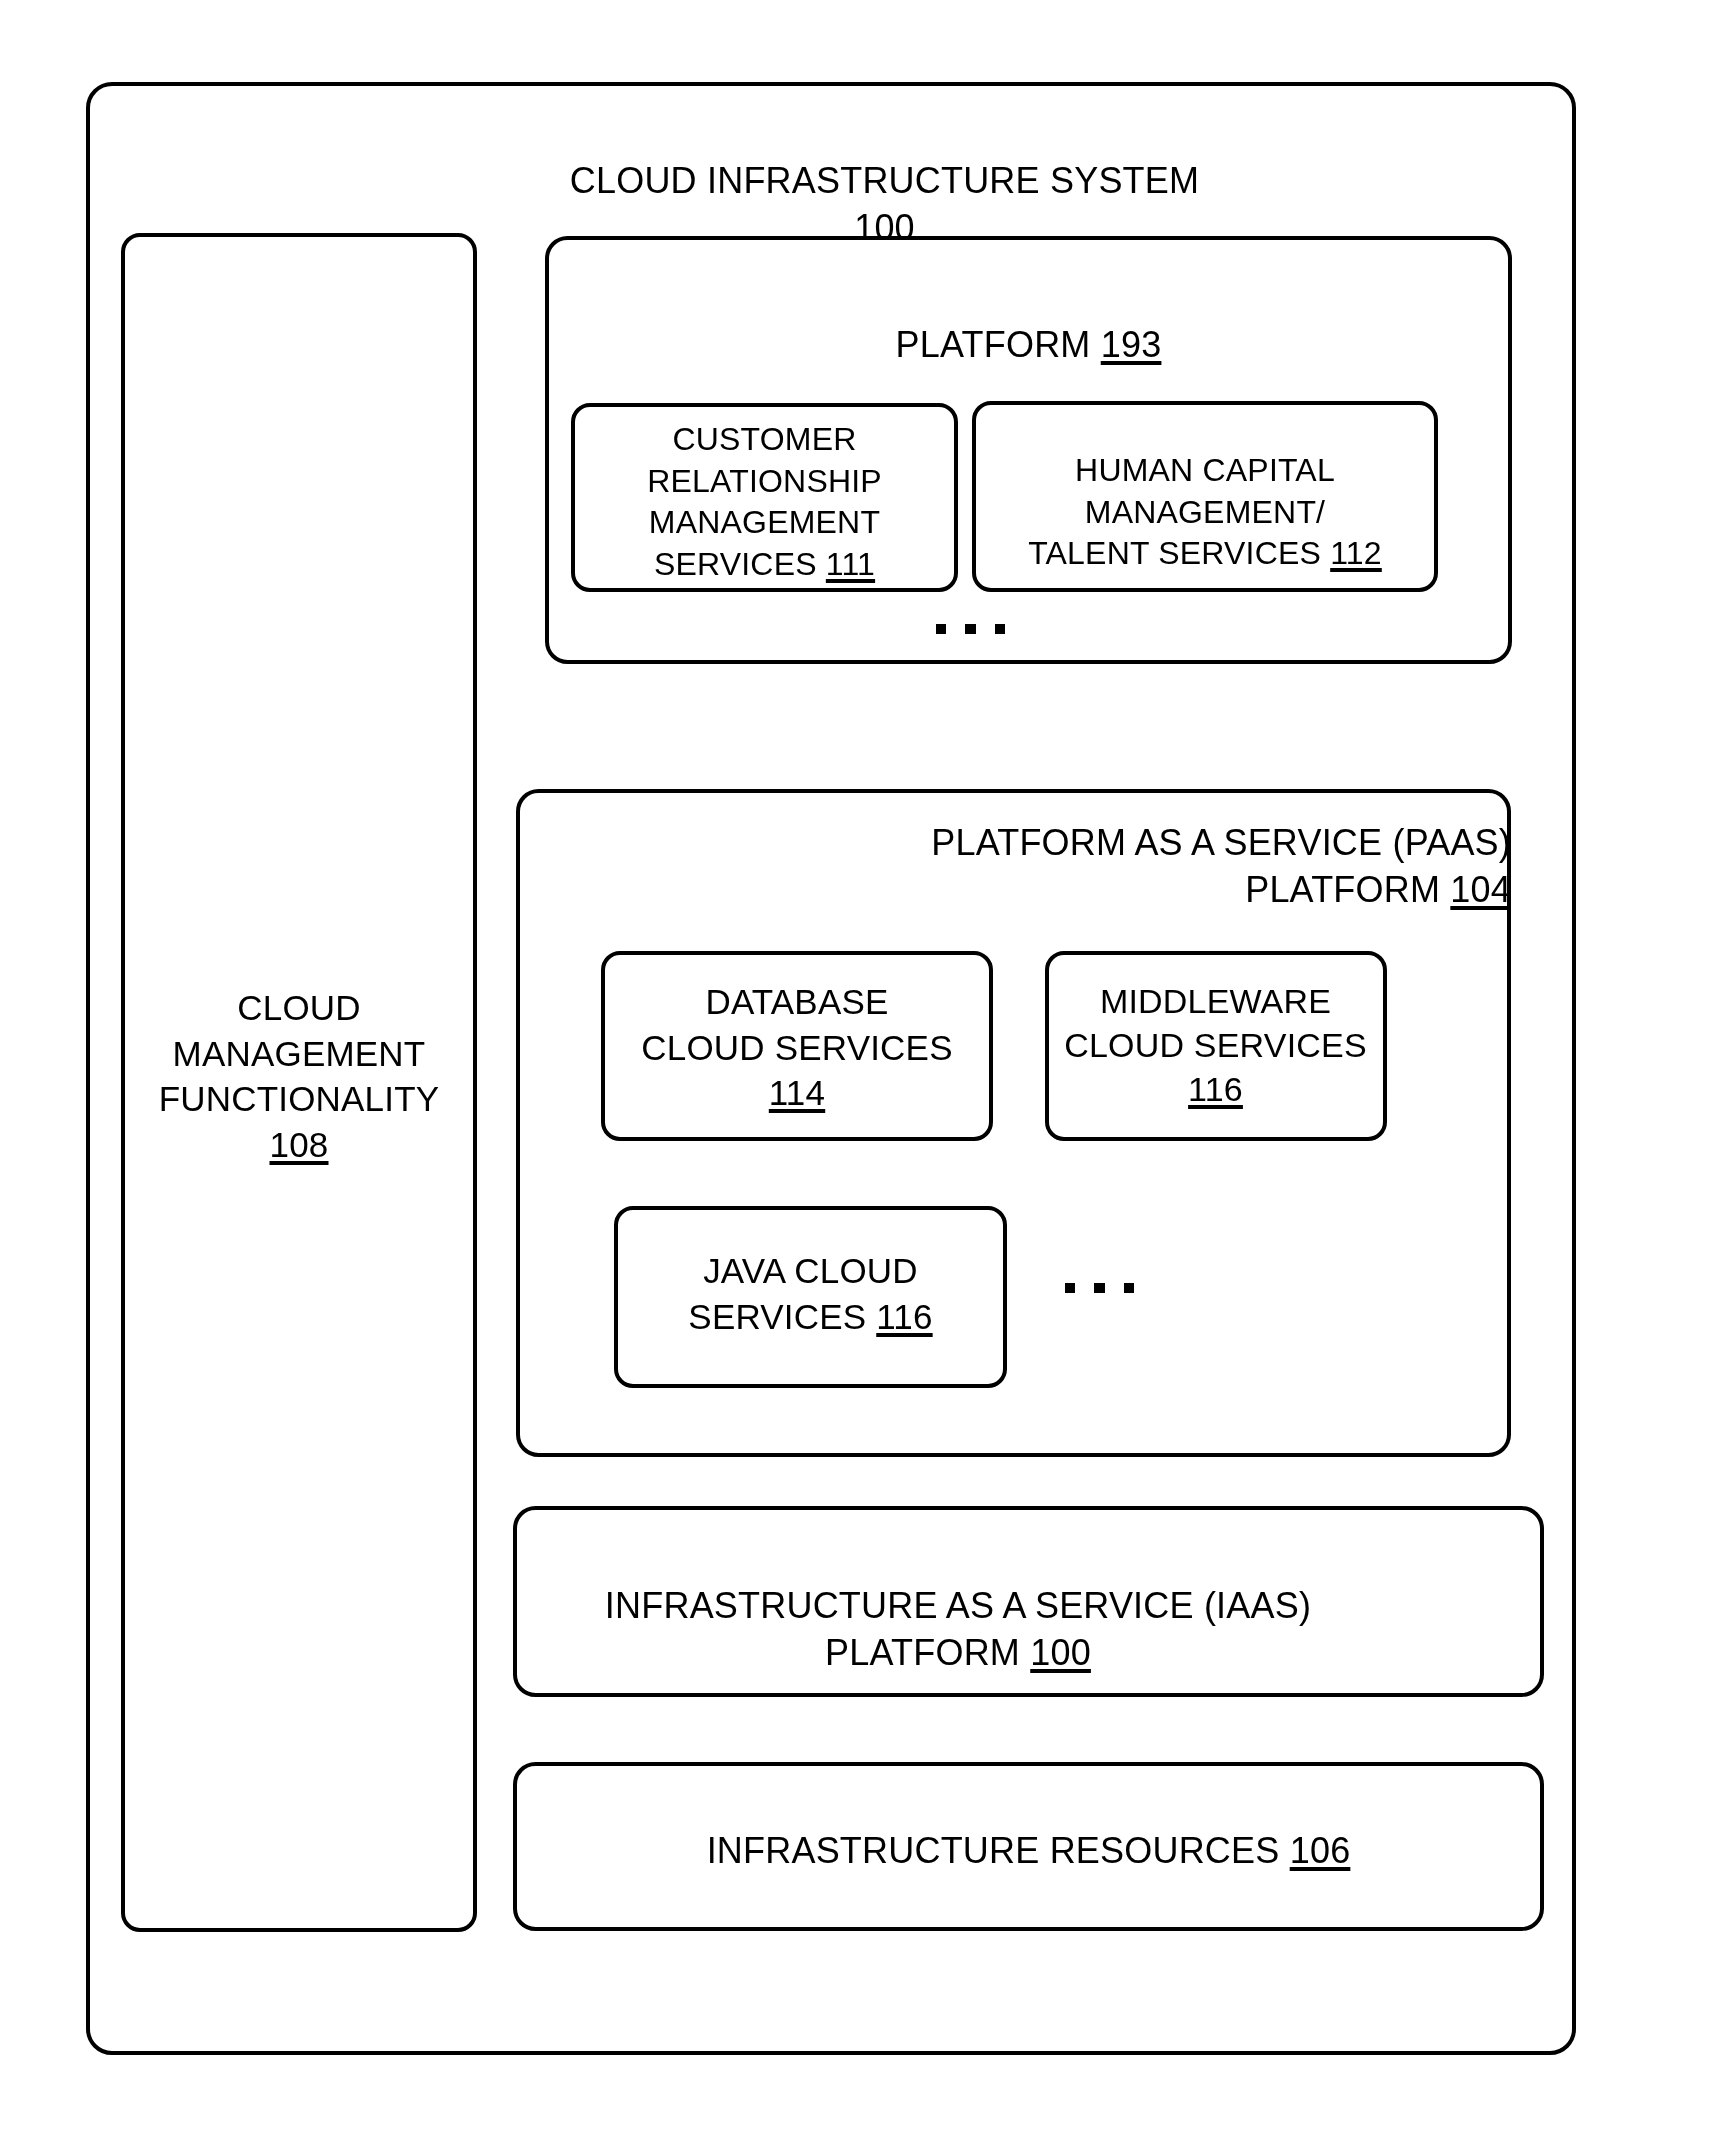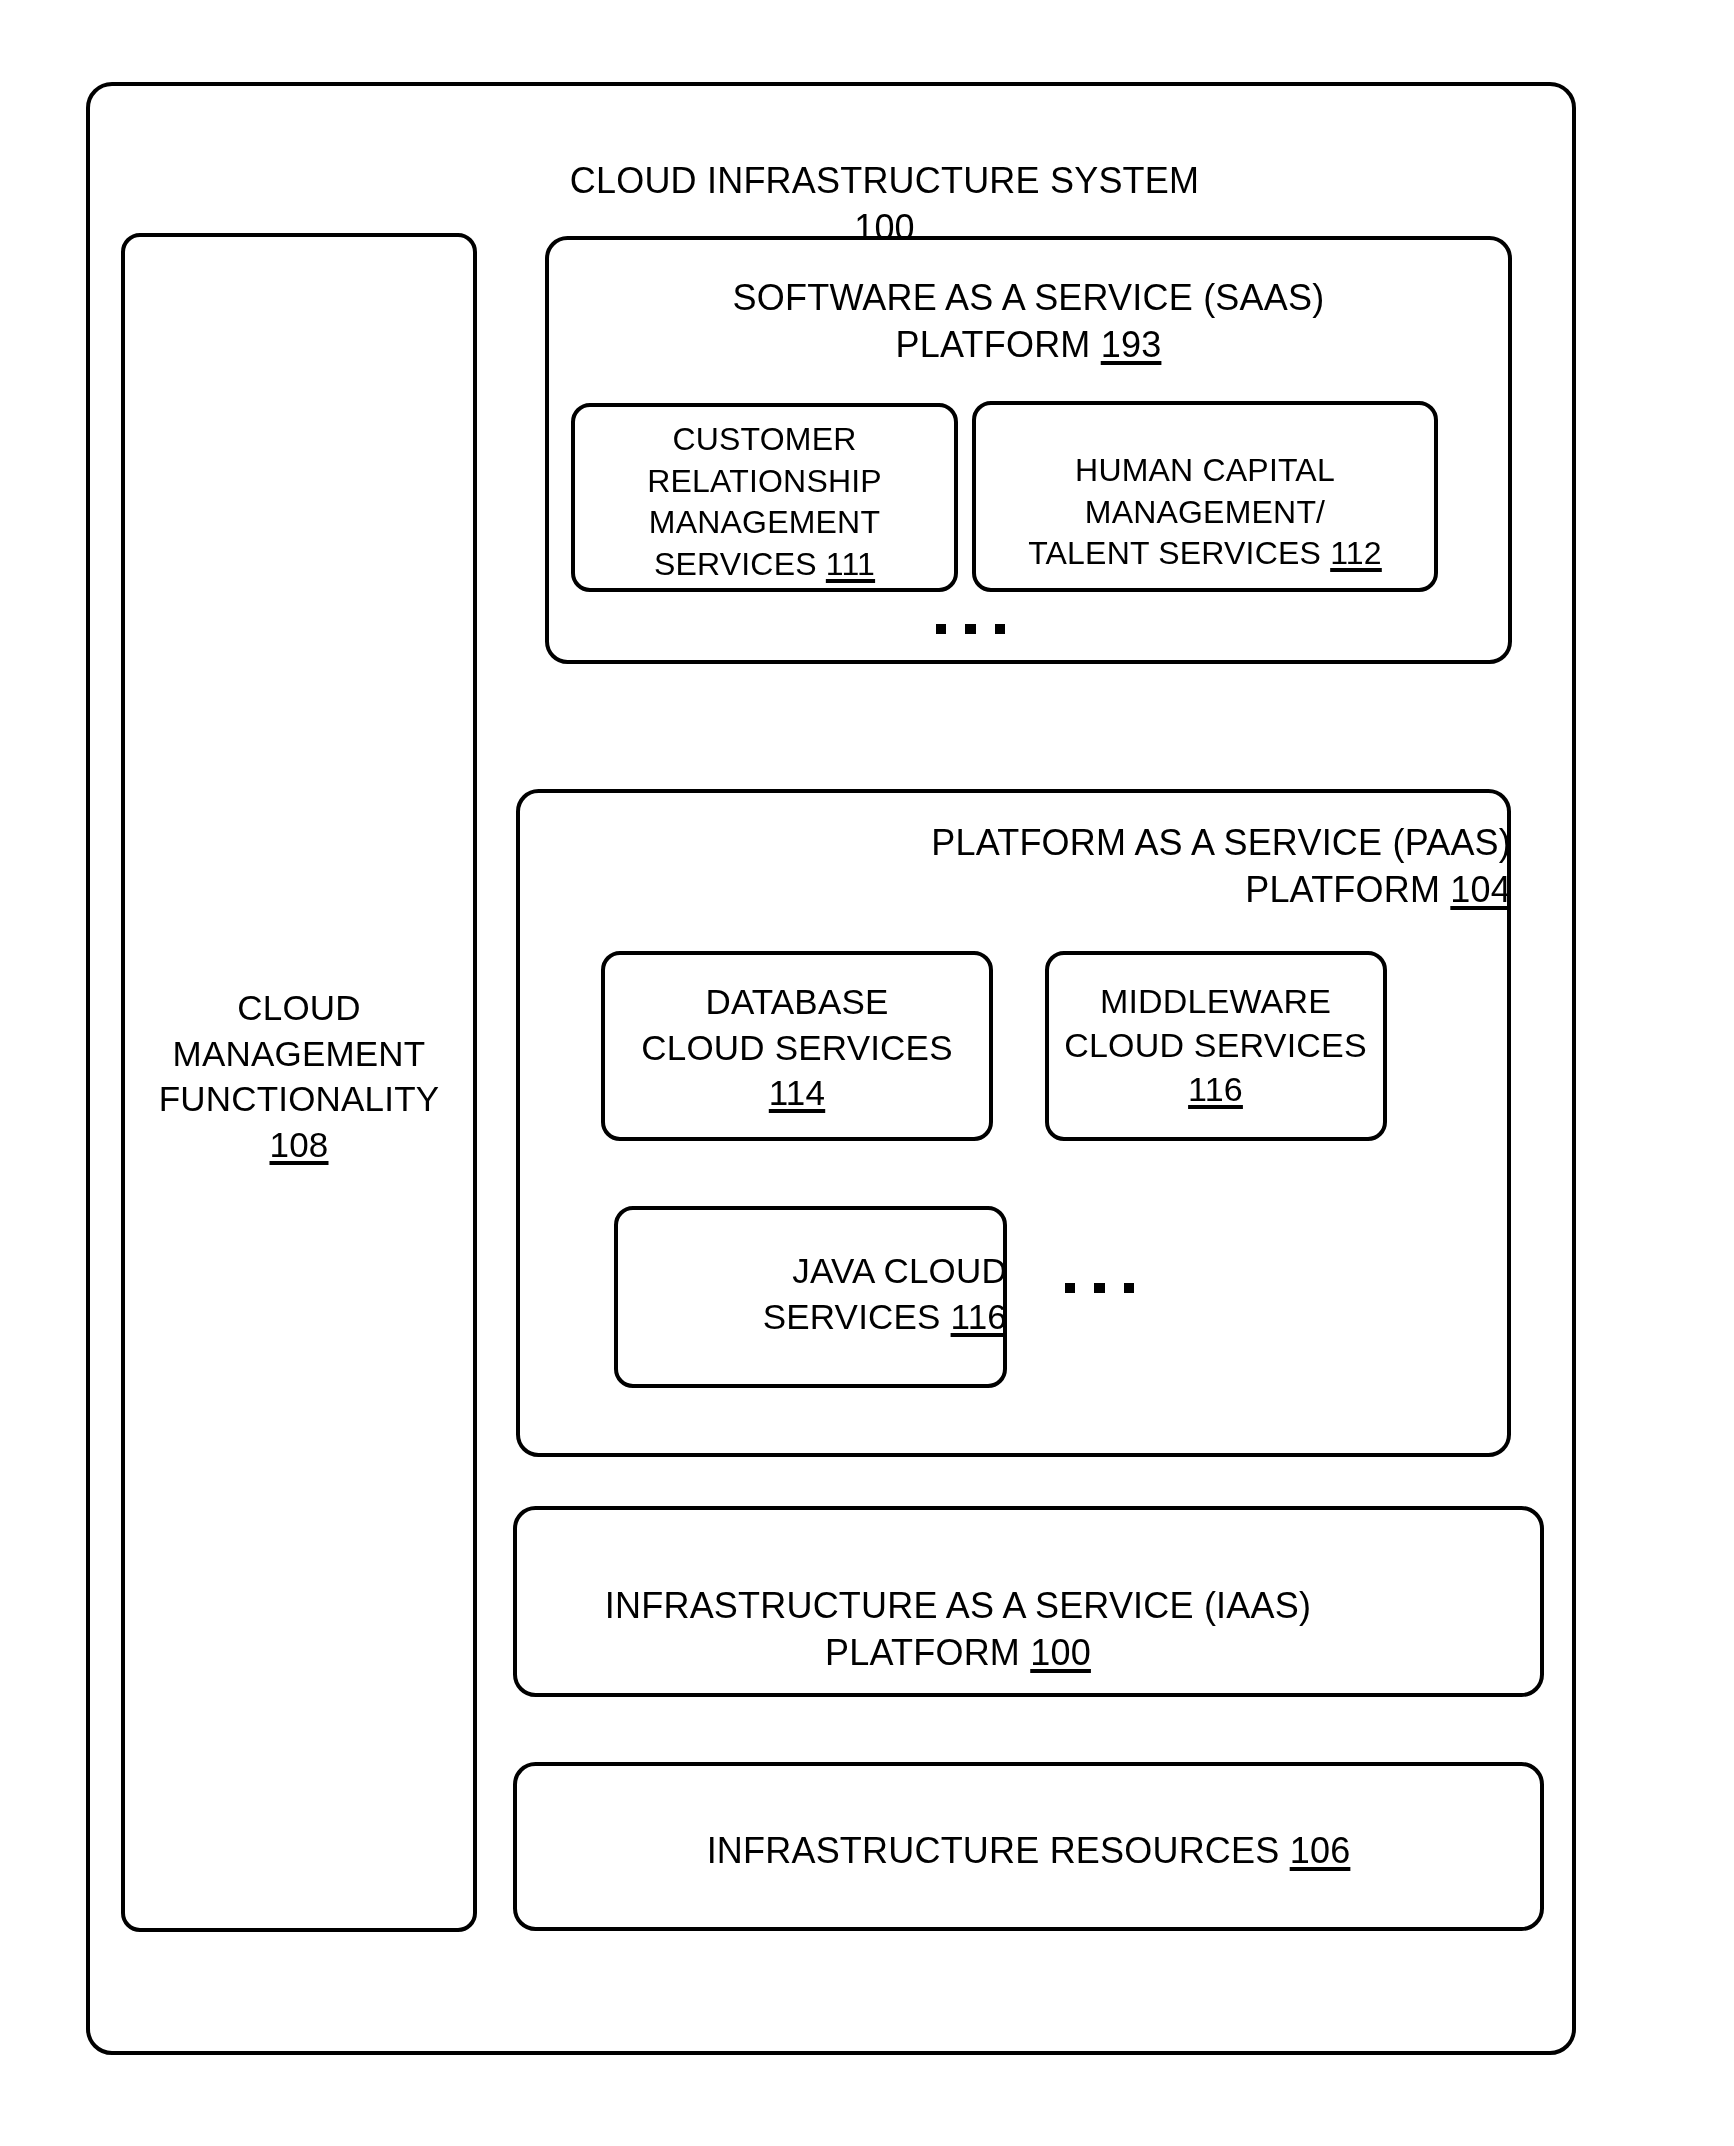--- a/index.html
+++ b/index.html
@@ -89,21 +89,21 @@
   #hcm-label        { left: 972px; top: 450px;  width: 466px;  font-size: 32px; }
   #saas-dots        { left: 936px; top: 624px; }
 
   #paas-box         { left: 516px;  top: 789px;  width: 995px; height: 668px; }
   #paas-title       { left: 516px;  top: 820px;  width: 995px; font-size: 36px; text-align: right; }
   #db-box           { left: 601px;  top: 951px; width: 392px;  height: 190px; }
   #db-label         { left: 601px;  top: 979px; width: 392px;  font-size: 35px; }
   #mw-box           { left: 1045px; top: 951px; width: 342px;  height: 190px; }
   #mw-label         { left: 1027px; top: 979px; width: 377px;  font-size: 34px; }
   #java-box         { left: 614px;  top: 1206px; width: 393px;  height: 182px; }
-  #java-label       { left: 614px;  top: 1248px; width: 393px;  font-size: 35px; text-align: right; }
+  #java-label       { left: 614px;  top: 1248px; width: 393px;  font-size: 35px; }
   #paas-dots        { left: 1065px; top: 1283px; }
 
   #iaas-box         { left: 513px;  top: 1506px; width: 1031px; height: 191px; }
   #iaas-title       { left: 513px;  top: 1557px; width: 890px; font-size: 36px; margin-top: 26px; }
 
   #infra-box        { left: 513px;  top: 1762px; width: 1031px; height: 169px; }
   #infra-title      { left: 513px;  top: 1828px; width: 1031px; font-size: 36px; }
 </style>
 </head>
 <body>
@@ -116,21 +116,21 @@
     <span>CLOUD INFRASTRUCTURE SYSTEM</span>
     <span class="u">100</span>
   </div>
 
   <div class="box" id="cmf-box"></div>
   <div class="label" id="cmf-label"><span>CLOUD
 MANAGEMENT
 FUNCTIONALITY</span><br><span class="u">108</span></div>
 
   <div class="box" id="saas-box"></div>
-  <div class="label" id="saas-title"><span>SOFTWARE AS A SERVICE (SAAS)</span><br><span>PLATFORM</span> <span class="u">193</span></div>
+  <div class="label" id="saas-title"><br><span>PLATFORM</span> <span class="u">193</span></div>
 
   <div class="box inner" id="crm-box"></div>
   <div class="label" id="crm-label"><span>CUSTOMER
 RELATIONSHIP
 MANAGEMENT
 SERVICES</span> <span class="u">111</span></div>
 
   <div class="box inner" id="hcm-box"></div>
   <div class="label" id="hcm-label"><span>HUMAN CAPITAL
 MANAGEMENT/

